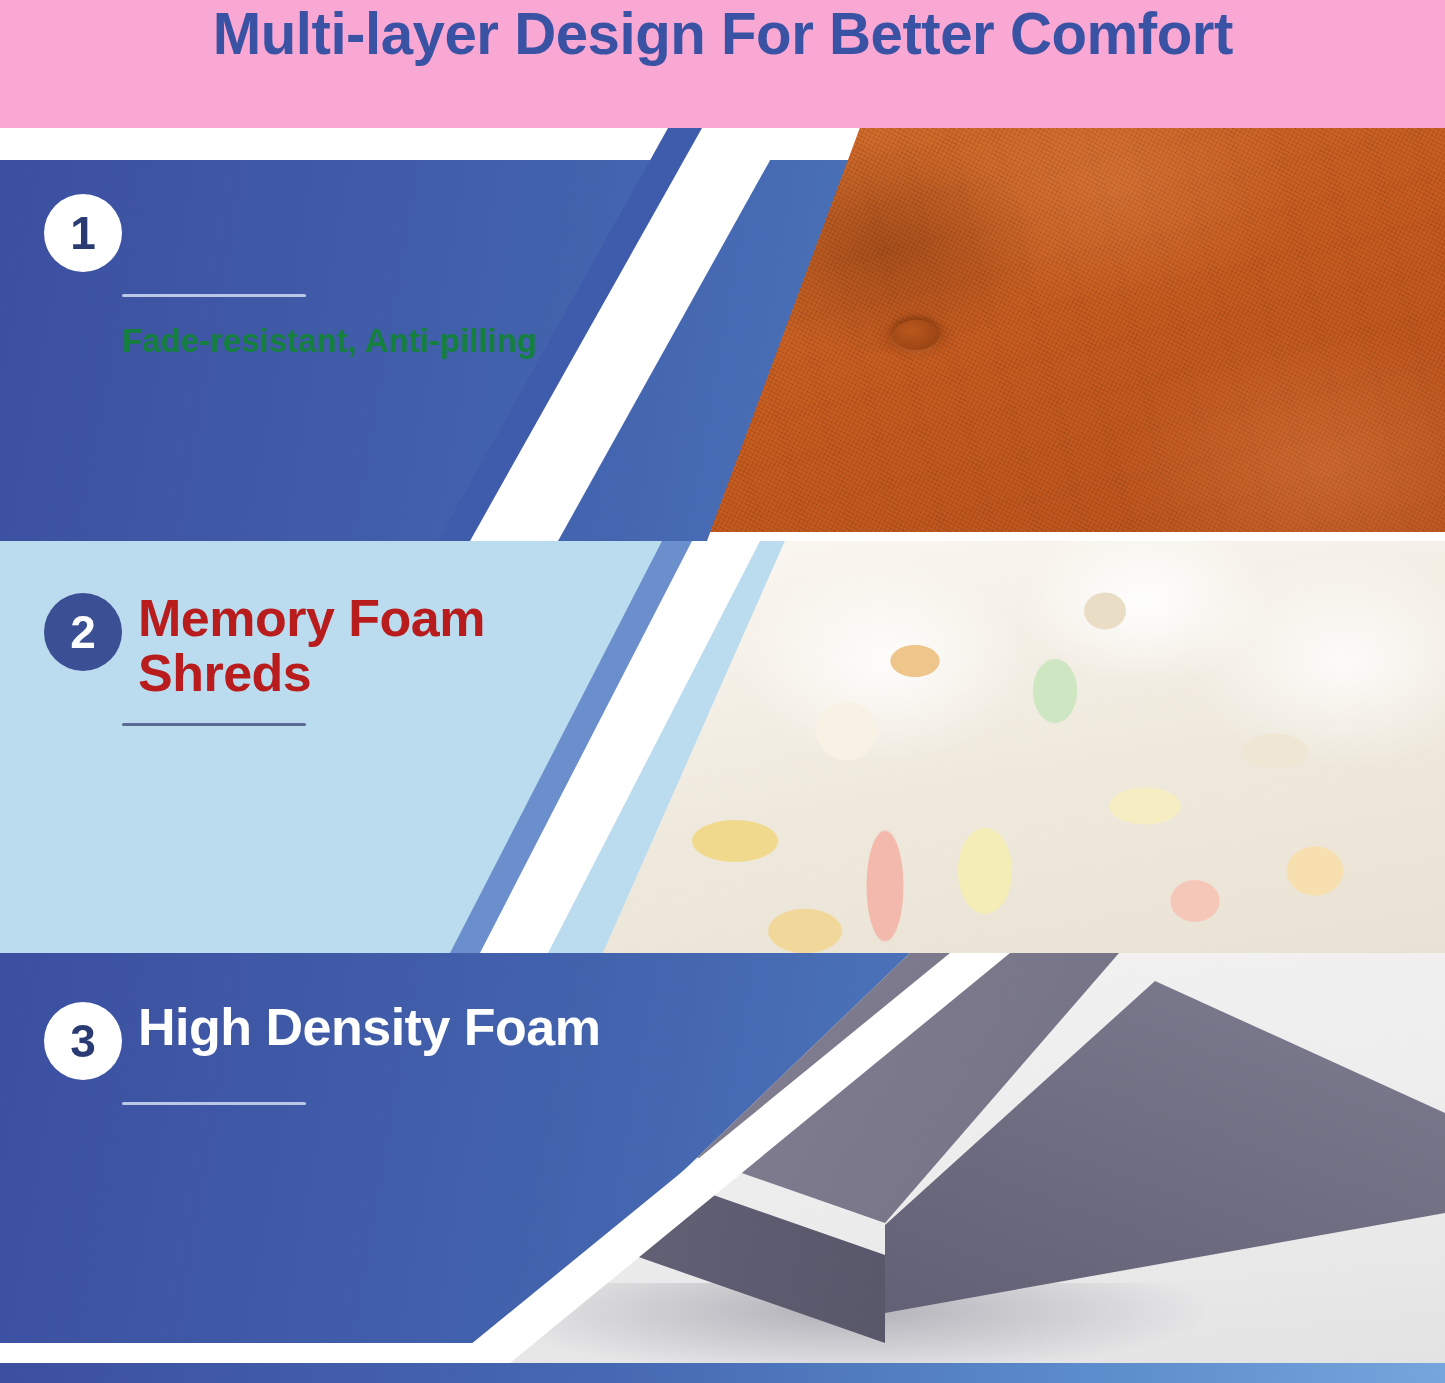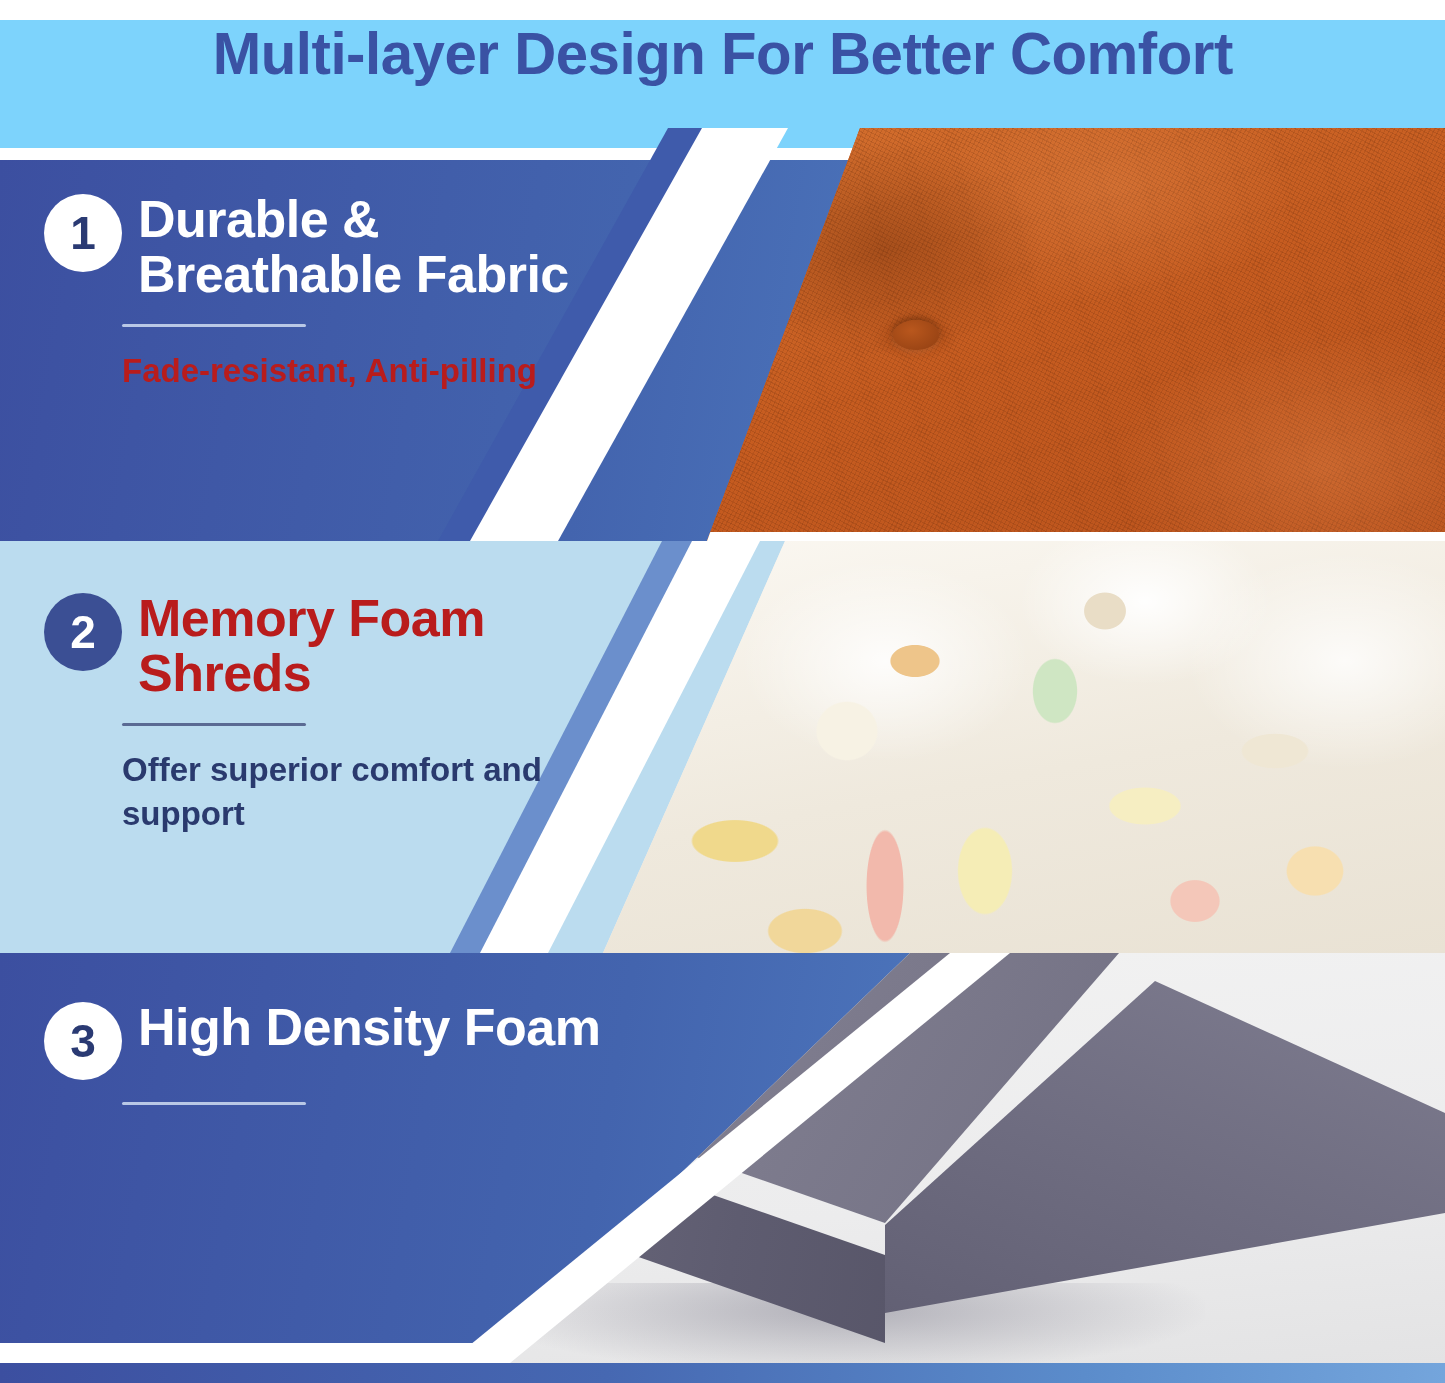--- a/index.html
+++ b/index.html
@@ -14,25 +14,24 @@
     overflow: hidden;
     position: relative;
   }
 
   
   #title-bar {
     position: absolute;
     left: 0; top: 0;
     width: 1445px;
     height: 128px;
-    background: #7dd3fc;
+    background: #f9a8d4;
     display: flex;
     align-items: flex-start;
     justify-content: center;
-    margin-top: 20px;
   }
   #page-title {
     margin: 0;
     padding-top: 2px;
     font-size: 60px;
     line-height: 1.05;
     font-weight: bold;
     letter-spacing: -0.5px;
     color: #3a52a4;
     white-space: nowrap;
@@ -261,21 +260,21 @@
   .rule-light { background: #b9c8e6; }
   .rule-dark  { background: #5a6a93; }
 
   .sub {
     margin: 0 0 0 78px;
     font-size: 33px;
     font-weight: bold;
     line-height: 1.33;
     max-width: 470px;
   }
-  .sub-light { color: #b91c1c; }
+  .sub-light { color: #15803d; }
   .sub-dark  { color: #2a3a6e; }
 
   
   #bottom-strip {
     position: absolute;
     left: 0; bottom: 0;
     width: 1445px;
     height: 20px;
     background: linear-gradient(90deg, #3c4fa0 0%, #4668b2 42%, #5b8ccb 75%, #74a5dc 100%);
   }
@@ -296,21 +295,20 @@
     </div>
     <div class="photo-bottom-line"></div>
   </div>
 
   <div class="wedge" id="wedge-1-blue"></div>
   <div class="wedge" id="wedge-1"></div>
 
   <div class="text-col">
     <div class="head-row">
       <div class="badge badge-light">1</div>
-      <h2 class="heading heading-light">Durable &amp; Breathable Fabric</h2>
     </div>
     <div class="rule rule-light"></div>
     <p class="sub sub-light">Fade-resistant, Anti-pilling</p>
   </div>
 </section>
 
 <section class="panel" id="panel-2">
   <div class="panel-bg bg-light"></div>
 
   <div class="photo-wrap" id="photo-2-wrap">
@@ -319,21 +317,20 @@
 
   <div class="wedge" id="wedge-2-blue"></div>
   <div class="wedge" id="wedge-2"></div>
 
   <div class="text-col">
     <div class="head-row">
       <div class="badge badge-dark">2</div>
       <h2 class="heading heading-dark">Memory Foam Shreds</h2>
     </div>
     <div class="rule rule-dark"></div>
-    <p class="sub sub-dark">Offer superior comfort and support</p>
   </div>
 </section>
 
 <section class="panel" id="panel-3">
   <div class="panel-bg bg-dark"></div>
 
   <div class="photo-wrap" id="photo-3-wrap">
     <div class="photo" id="photo-3">
       <div id="foam-shadow"></div>
       <div id="foam-left"></div>

